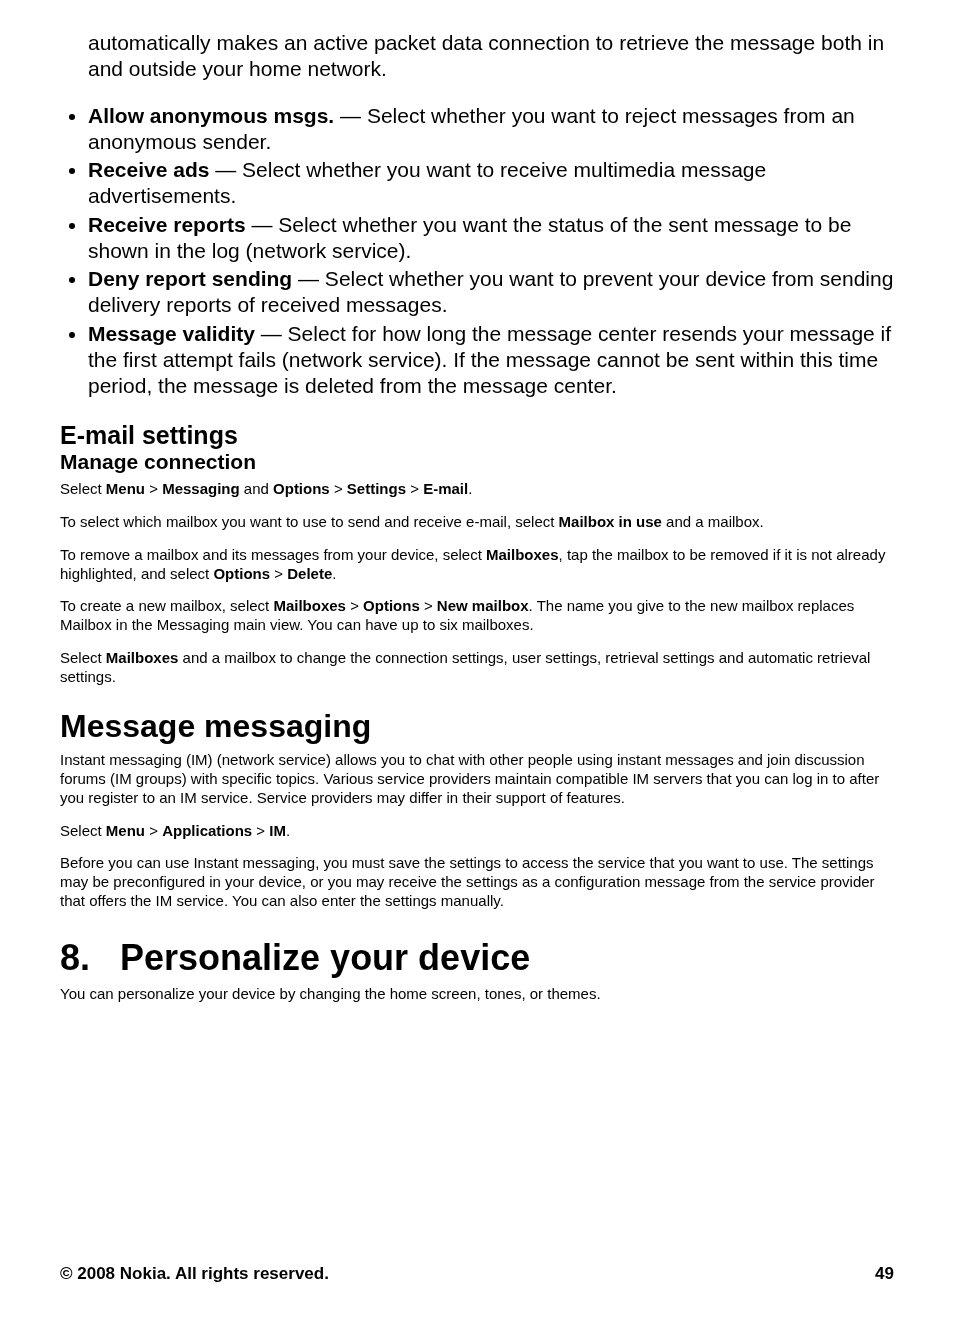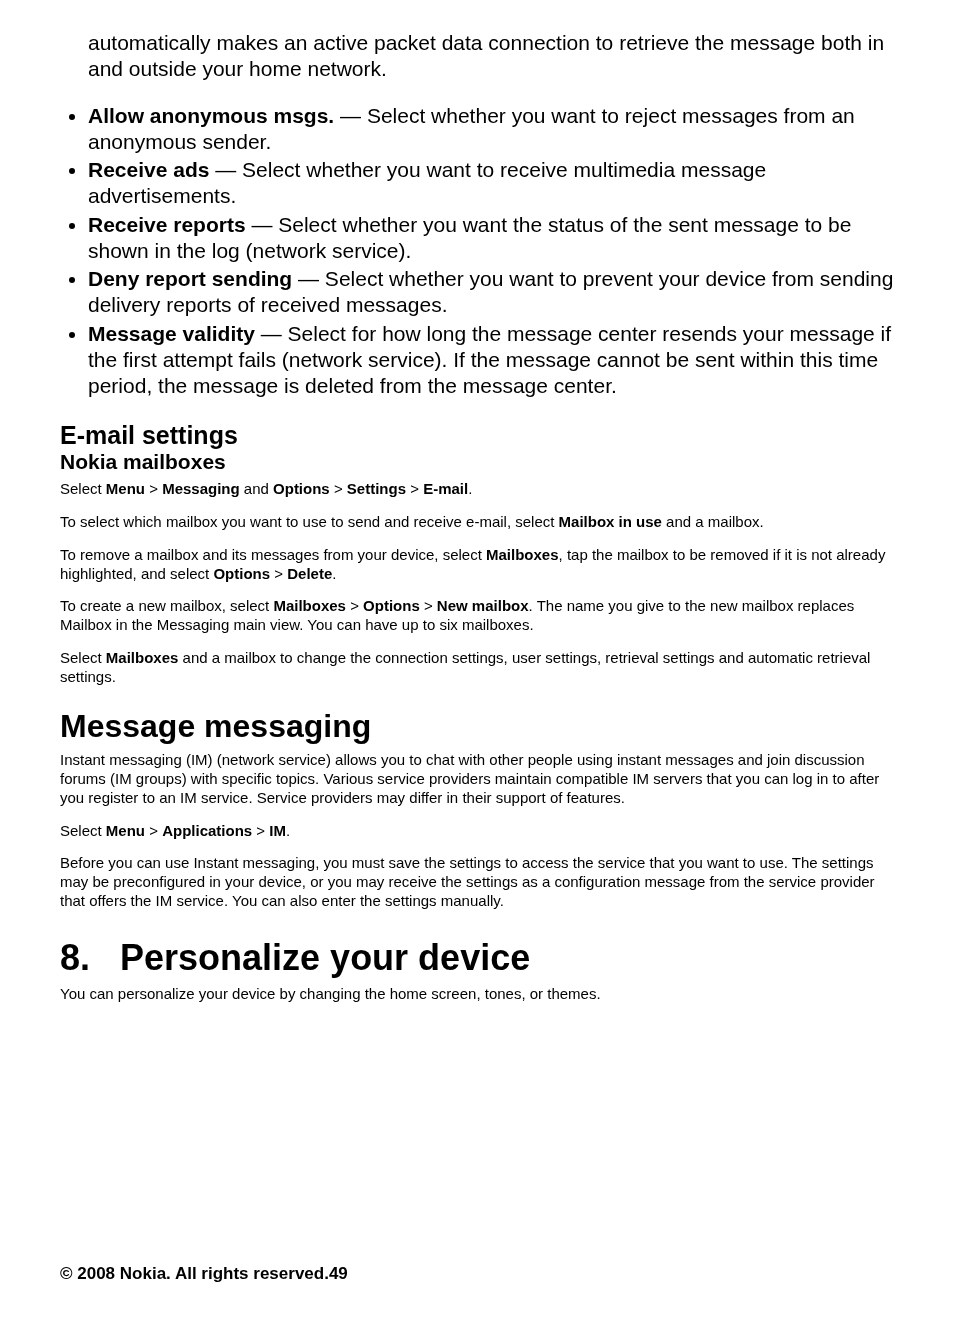--- a/index.html
+++ b/index.html
@@ -71,39 +71,40 @@
     min-width: 50px;
   }
   .footer {
     position: absolute;
     bottom: 38px;
     left: 60px;
     right: 60px;
     font-size: 17px;
     font-weight: bold;
     display: flex;
+    justify-content: space-between;
   }
 </style>
 </head>
 <body>
 
 <div class="page">
 
   <div class="intro-text">automatically makes an active packet data connection to retrieve the message both in and outside your home network.</div>
 
   <ul class="setting-list">
     <li><span class="li-bold">Allow anonymous msgs.</span><span>  — Select whether you want to reject messages from an anonymous sender.</span></li>
     <li><span class="li-bold">Receive ads</span><span>  — Select whether you want to receive multimedia message advertisements.</span></li>
     <li><span class="li-bold">Receive reports</span><span>  — Select whether you want the status of the sent message to be shown in the log (network service).</span></li>
     <li><span class="li-bold">Deny report sending</span><span>  — Select whether you want to prevent your device from sending delivery reports of received messages.</span></li>
     <li><span class="li-bold">Message validity</span><span>  — Select for how long the message center resends your message if the first attempt fails (network service). If the message cannot be sent within this time period, the message is deleted from the message center.</span></li>
   </ul>
 
   <h2 class="sub-section">E-mail settings</h2>
-  <h3 class="sub-sub">Nokia mailboxes</h3>
+  <h3 class="sub-sub">Manage connection</h3>
 
   <div class="para">
     <span>Select </span><span class="bold">Menu</span><span class="sep"> &gt; </span><span class="bold">Messaging</span><span> and </span><span class="bold">Options</span><span class="sep"> &gt; </span><span class="bold">Settings</span><span class="sep"> &gt; </span><span class="bold">E-mail</span><span>.</span>
   </div>
 
   <div class="para">
     <span>To select which mailbox you want to use to send and receive e-mail, select </span><span class="bold">Mailbox in use</span><span> and a mailbox.</span>
   </div>
 
   <div class="para">

